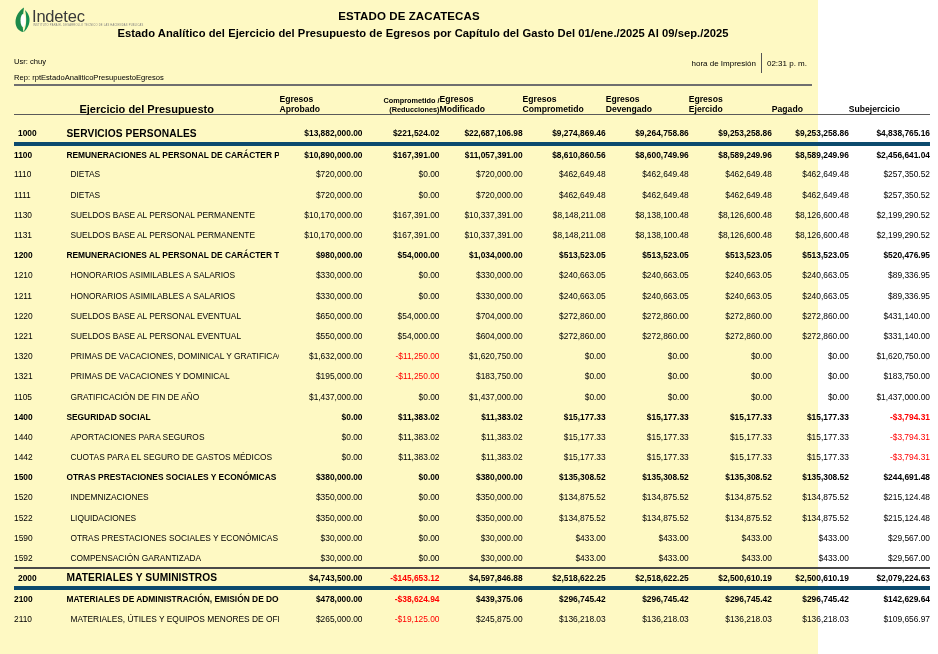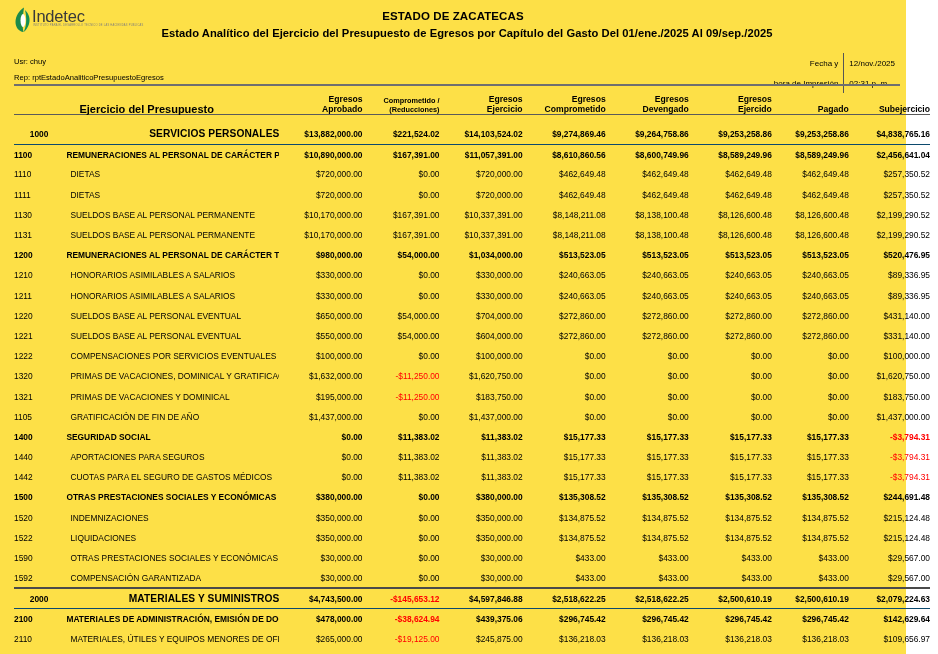--- a/index.html
+++ b/index.html
@@ -10,23 +10,23 @@
   body {
     width: 938px;
     height: 654px;
     overflow: hidden;
     font-family: "Liberation Sans", sans-serif;
     color: #000000;
     -webkit-font-smoothing: none;
   }
   #page {
     position: relative;
-    width: 906px;
+    width: 818px;
     height: 654px;
-    background: #fde047;
+    background: #fef9c3;
   }
 
   
   .report-header {
     position: relative;
     height: 86px;
   }
   .logo-wrap {
     position: absolute;
     left: 14px;
@@ -139,21 +139,21 @@
     padding-bottom: 3px;
     line-height: 10px;
     font-size: 8.6px;
   }
   th.h-title {
     text-align: center;
     font-size: 11px;
     padding-left: 18px;
     padding-bottom: 3px;
   }
-  th.h-num { text-align: right; padding-right: 2px; }
+  th.h-num { text-align: left; padding-right: 2px; }
   th.h-amp {
     text-align: right;
     padding-right: 2px;
     font-size: 7.3px;
     line-height: 9px;
   }
   thead tr.head-row th { height: 26px; }
   tr.head-rule td {
     border-bottom: 1.6px solid #5a5a5a;
     height: 0;
@@ -187,22 +187,21 @@
   tbody tr.lvl-cap td.desc { padding-left: 18px; font-size: 10.2px; letter-spacing: 0.1px; }
   tbody tr.lvl-con td.desc { padding-left: 18px; font-size: 8.4px; }
   tbody tr.lvl-par td.desc { padding-left: 22px; }
   tbody tr.lvl-sub td.desc { padding-left: 22px; }
 
   td.neg { color: #ff0000; }
   tr.rule-thick td {
     border-top: 2.2px solid #4a4a4a;
   }
   tr.rule-under-cap td {
-    border-bottom: 1px solid #0c4a6e;
-    text-align: right;
+    border-bottom: 4px solid #0c4a6e;
   }
 </style>
 </head>
 <body>
 
 <div id="page">
 
   <div class="report-header">
 
     <div class="logo-wrap">
@@ -223,24 +222,20 @@
     </div>
 
     <div class="meta-left">
       <div>Usr: chuy</div>
       <div>Rep: rptEstadoAnaliticoPresupuestoEgresos</div>
     </div>
 
     <div class="meta-right">
       <table>
         <tbody>
-            <tr>
-          <td class="lbl">Fecha y</td>
-          <td class="val">12/nov./2025</td>
-        </tr>
         <tr>
           <td class="lbl">hora de Impresión</td>
           <td class="val">02:31 p. m.</td>
         </tr>
       </tbody>
         </table>
     </div>
 
     <div class="header-rule"></div>
   </div>
@@ -265,21 +260,21 @@
           <th class="h-num">
             <span>Egresos</span><br>
             <span>Aprobado</span>
           </th>
           <th class="h-amp">
             <span>Comprometido /</span><br>
             <span>(Reducciones)</span>
           </th>
           <th class="h-num">
             <span>Egresos</span><br>
-            <span>Ejercicio</span>
+            <span>Modificado</span>
           </th>
           <th class="h-num">
             <span>Egresos</span><br>
             <span>Comprometido</span>
           </th>
           <th class="h-num">
             <span>Egresos</span><br>
             <span>Devengado</span>
           </th>
           <th class="h-num">
@@ -295,21 +290,21 @@
         <tr class="head-gap">
           <td colspan="10"></td>
         </tr>
       </thead>
       <tbody id="tbody">
           <tr class="lvl-cap rule-under-cap">
             <td class="key">1000</td>
             <td class="desc">SERVICIOS PERSONALES</td>
             <td class="num">$13,882,000.00</td>
             <td class="num">$221,524.02</td>
-            <td class="num">$14,103,524.02</td>
+            <td class="num">$22,687,106.98</td>
             <td class="num">$9,274,869.46</td>
             <td class="num">$9,264,758.86</td>
             <td class="num">$9,253,258.86</td>
             <td class="num">$9,253,258.86</td>
             <td class="num">$4,838,765.16</td>
           </tr>
           <tr class="lvl-con">
             <td class="key">1100</td>
             <td class="desc">REMUNERACIONES AL PERSONAL DE CARÁCTER PERMANENTE</td>
             <td class="num">$10,890,000.00</td>
@@ -422,32 +417,20 @@
             <td class="desc">SUELDOS BASE AL PERSONAL EVENTUAL</td>
             <td class="num">$550,000.00</td>
             <td class="num">$54,000.00</td>
             <td class="num">$604,000.00</td>
             <td class="num">$272,860.00</td>
             <td class="num">$272,860.00</td>
             <td class="num">$272,860.00</td>
             <td class="num">$272,860.00</td>
             <td class="num">$331,140.00</td>
           </tr>
-          <tr class="lvl-sub">
-            <td class="key">1222</td>
-            <td class="desc">COMPENSACIONES POR SERVICIOS EVENTUALES</td>
-            <td class="num">$100,000.00</td>
-            <td class="num">$0.00</td>
-            <td class="num">$100,000.00</td>
-            <td class="num">$0.00</td>
-            <td class="num">$0.00</td>
-            <td class="num">$0.00</td>
-            <td class="num">$0.00</td>
-            <td class="num">$100,000.00</td>
-          </tr>
           <tr class="lvl-par">
             <td class="key">1320</td>
             <td class="desc">PRIMAS DE VACACIONES, DOMINICAL Y GRATIFICACIÓN DE FIN DE AÑO</td>
             <td class="num">$1,632,000.00</td>
             <td class="num neg">-$11,250.00</td>
             <td class="num">$1,620,750.00</td>
             <td class="num">$0.00</td>
             <td class="num">$0.00</td>
             <td class="num">$0.00</td>
             <td class="num">$0.00</td>

